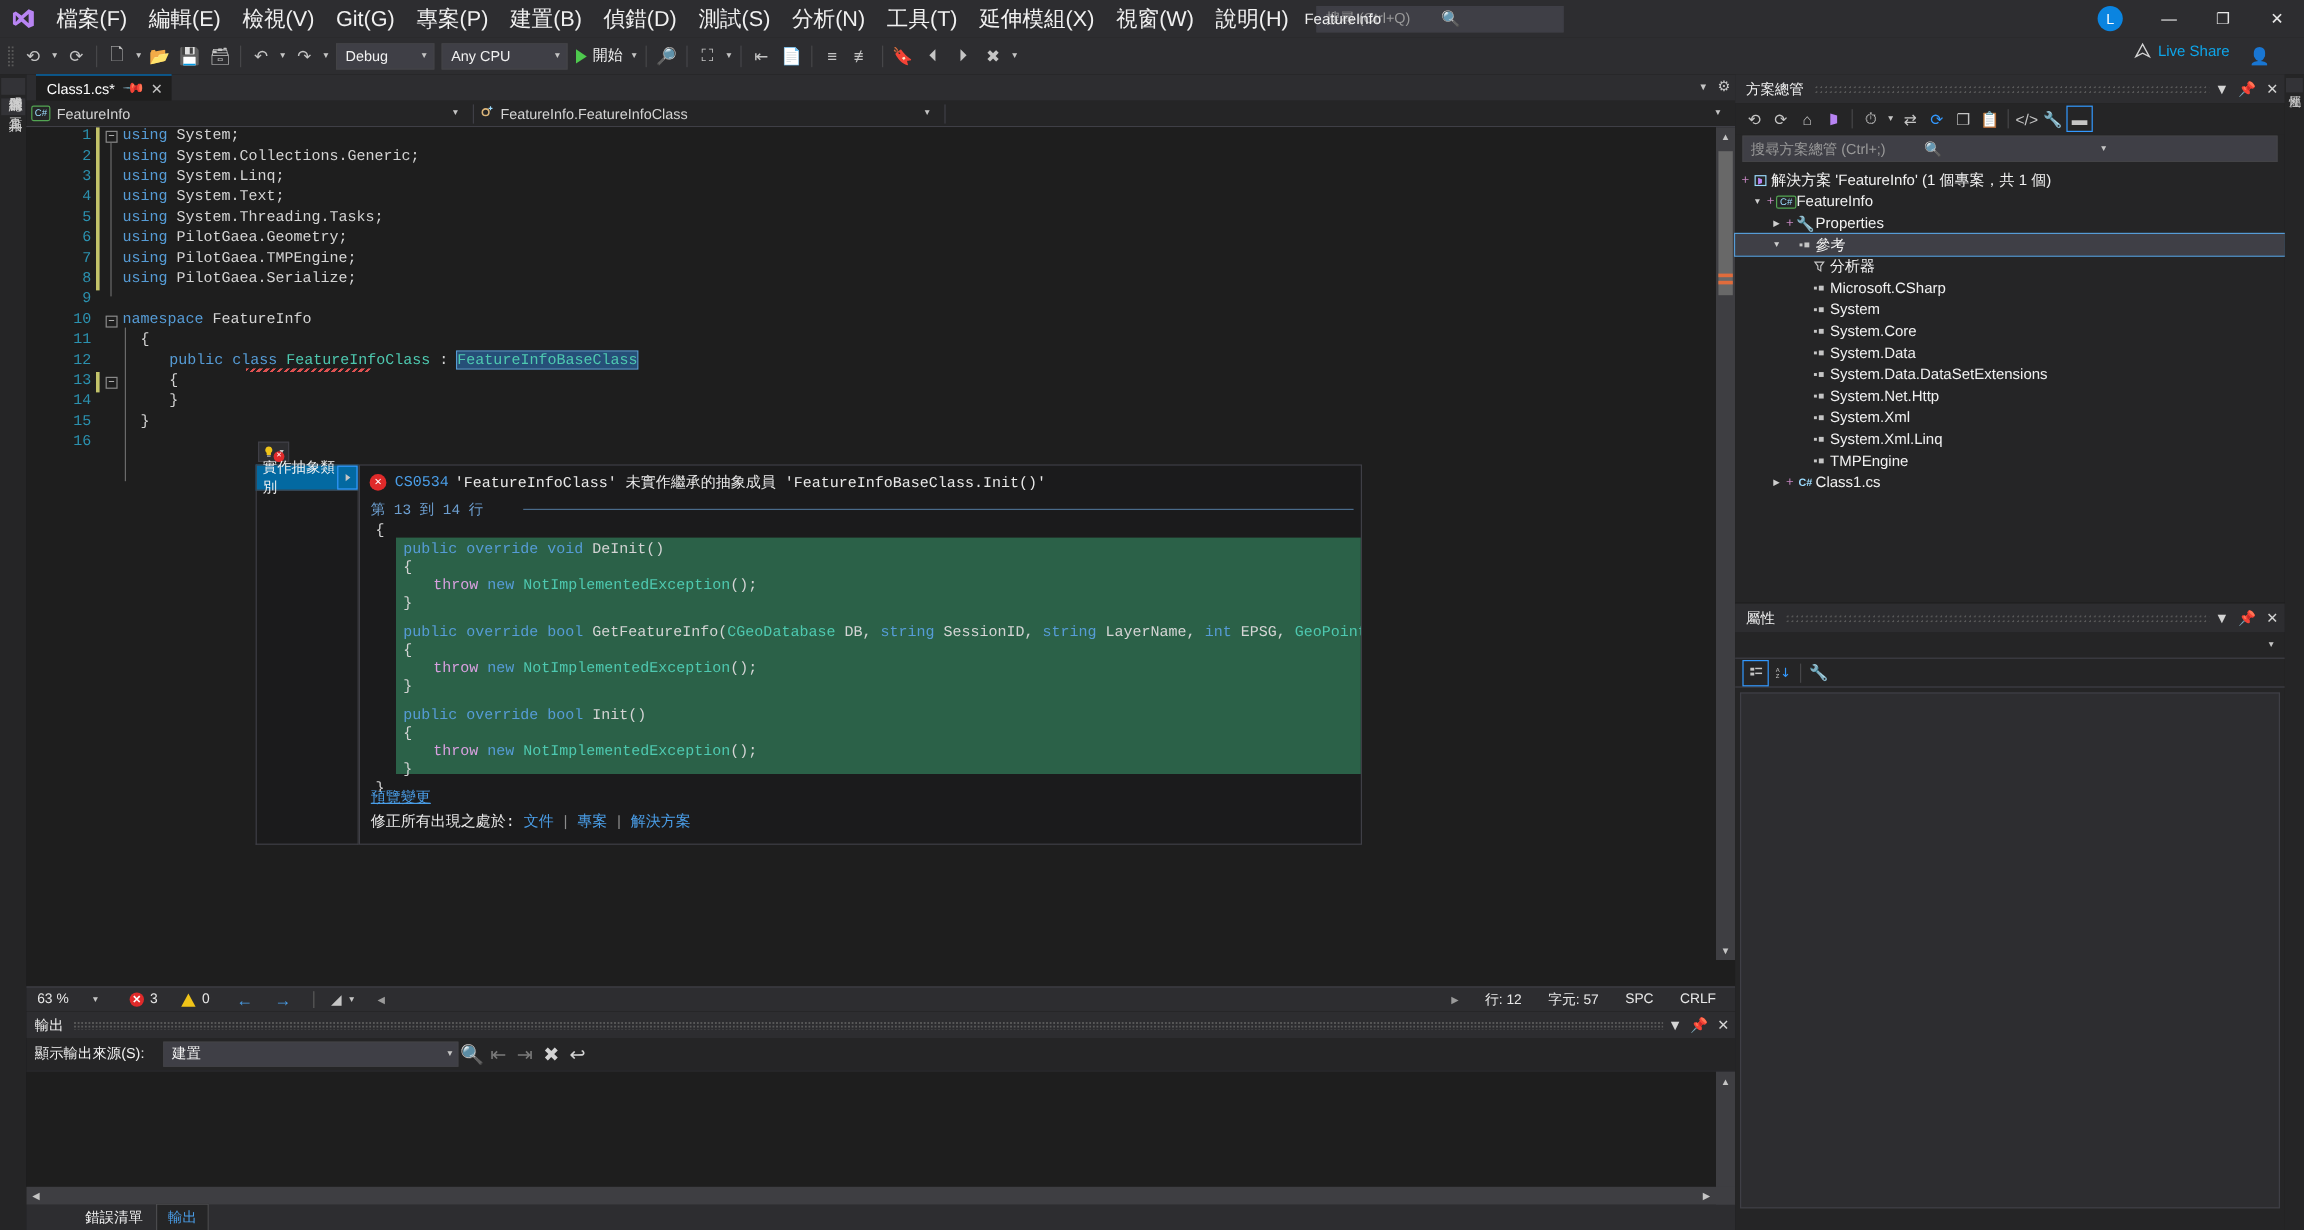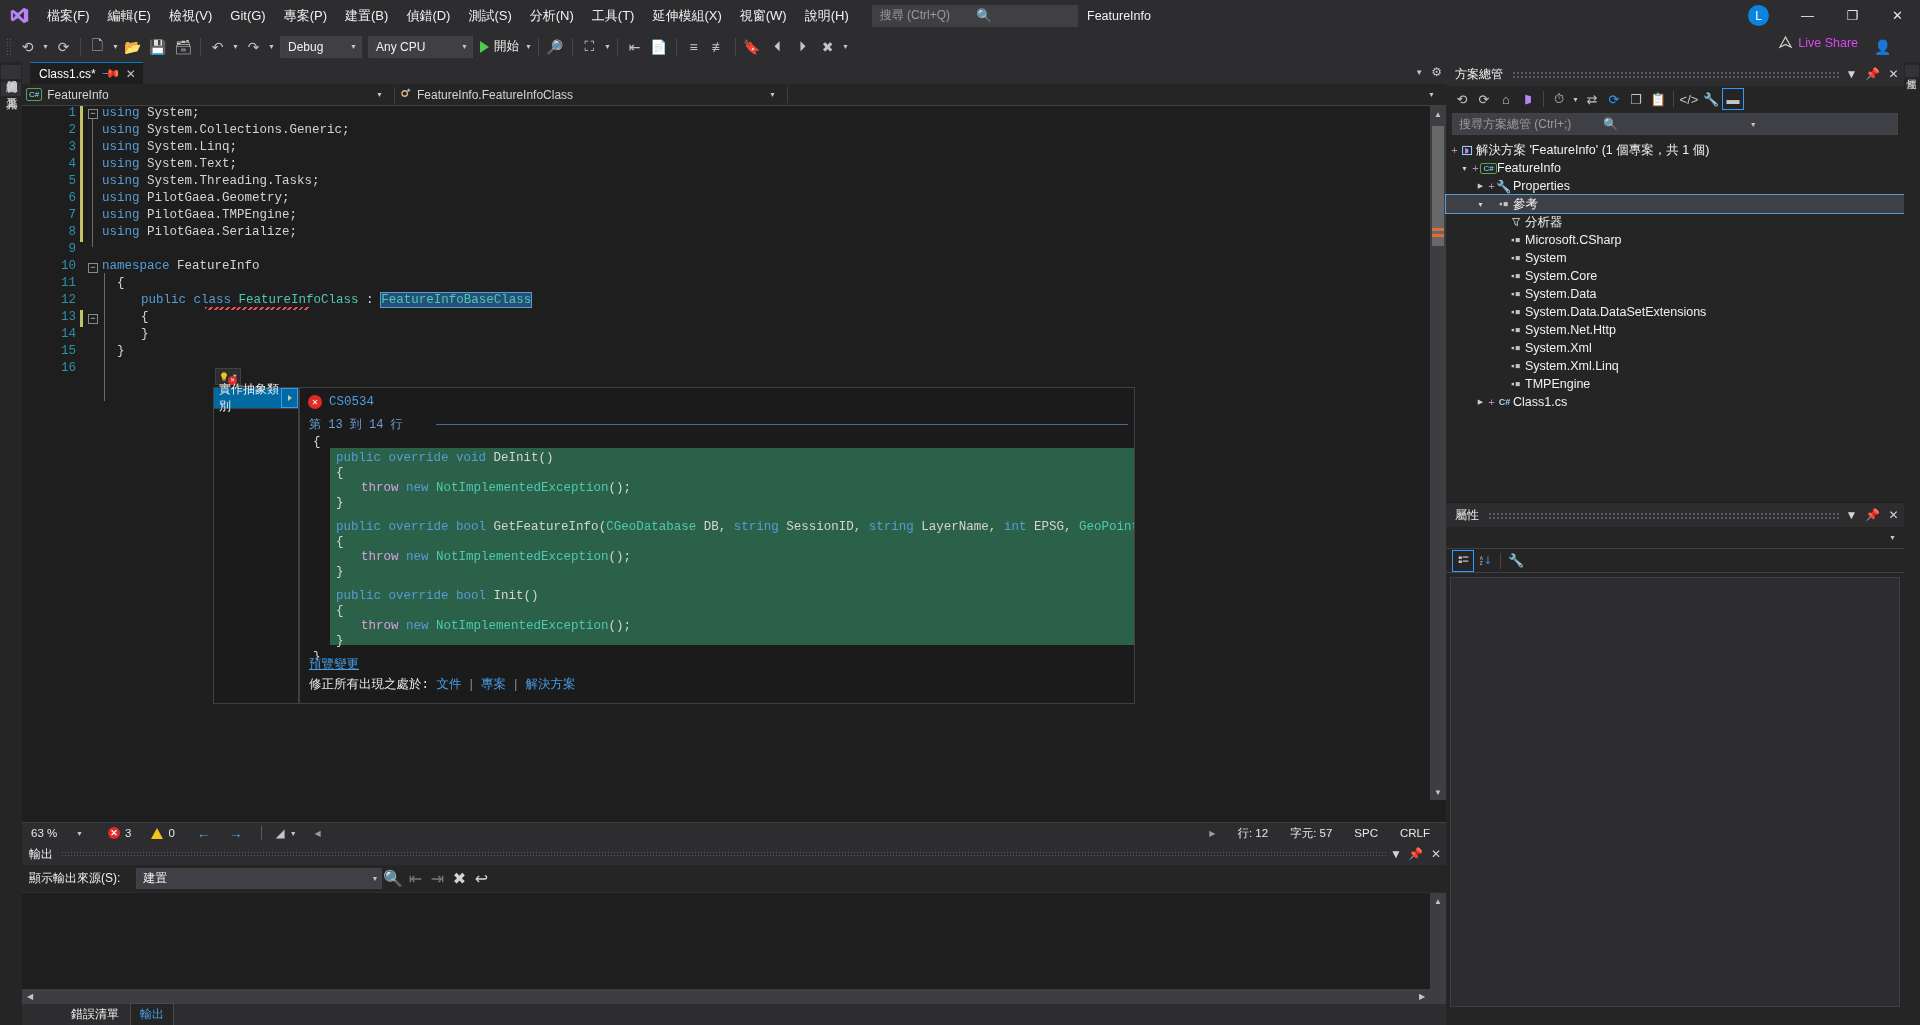--- a/index.html
+++ b/index.html
@@ -14,21 +14,21 @@
 
   
   .titlebar {
     position: absolute; left: 0; top: 0; width: 1920px; height: 31px;
     background: #2d2d30; display: flex; align-items: center;
   }
   .vs-logo { width: 38px; height: 31px; display: flex; align-items: center; justify-content: center; }
   .vs-logo svg { width: 19px; height: 19px; }
   .menu { display: flex; align-items: center; height: 31px; }
   .menu-item {
-    font-size: 13px; color: #f1f1f1; padding: 5px 9px; white-space: nowrap;
+    font-size: 18px; color: #f1f1f1; padding: 5px 9px; white-space: nowrap;
     line-height: 16px;
   }
   .qsearch {
     margin-left: 14px; width: 206px; height: 22px; background: #3f3f46;
     border: 1px solid #3f3f46; display: flex; align-items: center;
     padding: 0 4px 0 7px; position: relative;
   }
   .qsearch span { font-size: 12px; color: #9a9a9a; flex: 1; }
   .qsearch .mag { color: #cfcfcf; font-size: 13px; }
   .title-text {
@@ -61,21 +61,21 @@
     align-items: center; padding: 0 4px 0 7px; font-size: 12px; color: #f1f1f1;
     margin: 0 3px;
   }
   .combo span.v { flex: 1; }
   .combo span.c { font-size: 7px; color: #c5c5c5; margin-left: 6px; }
   .run { display: flex; align-items: center; padding: 0 4px; height: 24px; }
   .run .tri { width:0;height:0;border-left:9px solid #4ec94e;border-top:6px solid transparent;border-bottom:6px solid transparent;margin-right:5px;}
   .run .lbl { font-size: 12.5px; color: #f1f1f1; }
   .live-share {
     position: absolute; right: 62px; top: 4px; display: flex; align-items: center;
-    font-size: 12.5px; color: #d946ef;
+    font-size: 12.5px; color: #0ea5e9;
   }
   .live-share svg { margin-right: 5px; }
 
   
   .vtabs { position: absolute; left: 0; top: 62px; width: 22px; height: 963px; background: #252526; }
   .vtab {
     width: 20px; background: #333337; color: #cfcfcf; font-size: 11.5px;
     writing-mode: vertical-rl; text-align: center; padding: 7px 2px;
     margin: 3px 1px 0 1px;
   }
@@ -450,20 +450,21 @@
         <span class="txt">實作抽象類別</span>
         <span class="arrowbox">
             <i></i>
           </span>
       </div>
 
       <div class="preview">
         <div class="pv-head">
           <div class="err-ico">✕</div>
           <div class="err-code">CS0534</div>
+          <div class="err-msg">'FeatureInfoClass' 未實作繼承的抽象成員 'FeatureInfoBaseClass.Init()'</div>
         </div>
         <div class="pv-lines">
           <div class="lbl">第 13 到 14 行</div>
           <div class="rule"></div>
         </div>
 
         <div class="pv-code">
           <div class="greenband" style="top:13px;height:197px"></div>
           <div class="pv-codeline" style="top:0px;left:8px"><span class="p">{</span></div>
           <div class="pv-codeline" style="top:16px;left:31px"><span class="k">public</span> <span class="k">override</span> <span class="k">void</span> <span class="id">DeInit</span><span class="p">()</span></div>

